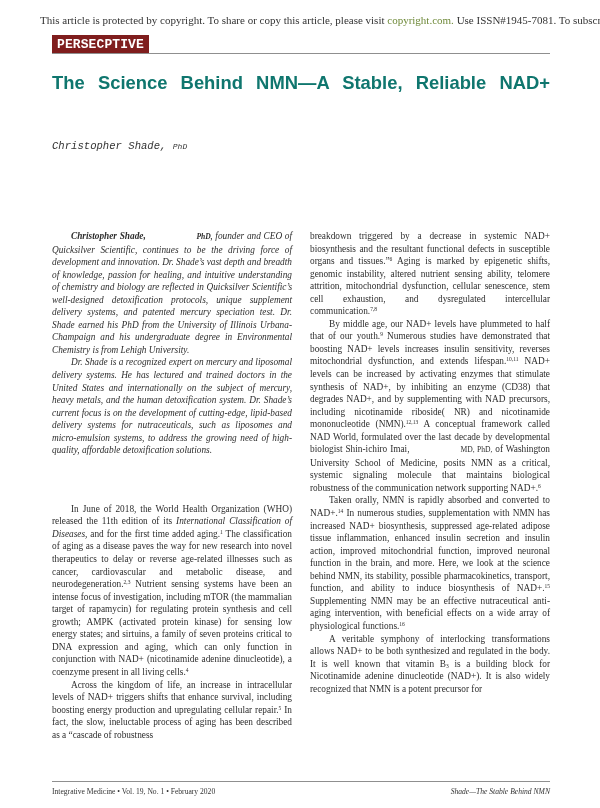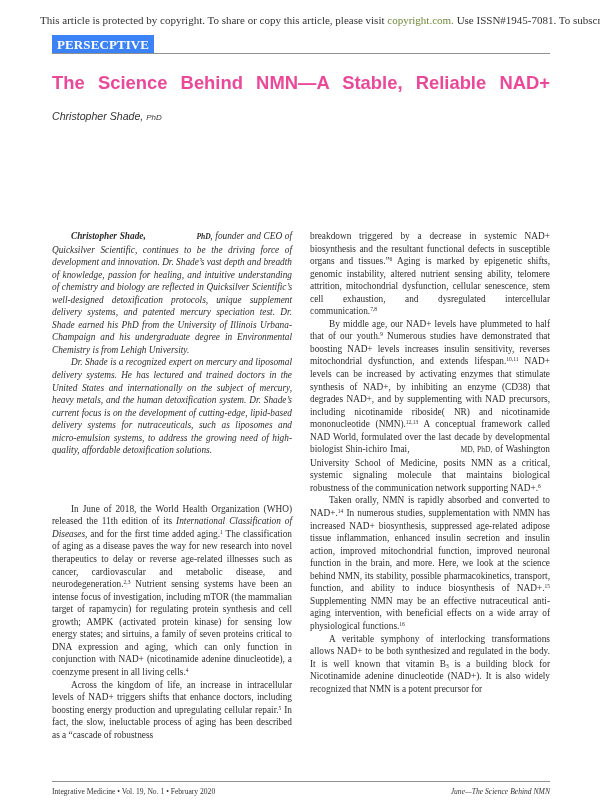--- a/index.html
+++ b/index.html
@@ -1,23 +1,23 @@
 <!DOCTYPE html>
 <html><head>
 <meta charset="utf-8">
 <style>
   html, body { margin: 0; padding: 0; background: #ffffff; }
   body { width: 600px; height: 808px; position: relative; overflow: hidden; color: #2a2a2a; }
   .notice { position: absolute; left: 40px; top: 14px; width: 500px; font-family: "Liberation Serif", serif; font-size: 11px; color: #333; white-space: nowrap; }
   .notice a { color: #6f8a3a; text-decoration: none; }
   .section-bar { position: absolute; left: 52px; top: 35px; width: 498px; height: 18px; border-bottom: 1.5px solid #8f8f8f; }
-  .section-label { position: absolute; left: 0; top: 0; height: 18px; padding: 0 5px; background: #3b82f6; color: #fff; font-family: Liberation Serif, serif; font-weight: bold; font-size: 13px; line-height: 19px; letter-spacing: 0.1px; }
-  .title { position: absolute; left: 52px; top: 70px; width: 498px; font-family: "Liberation Sans", sans-serif; font-weight: bold; font-size: 18.4px; line-height: 25px; color: #ec4899; text-align: justify; text-align-last: left; }
+  .section-label { position: absolute; left: 0; top: 0; height: 18px; padding: 0 5px; background: #7f1d1d; color: #fff; font-family: Liberation Mono, monospace; font-weight: bold; font-size: 13px; line-height: 19px; letter-spacing: 0.1px; }
+  .title { position: absolute; left: 52px; top: 70px; width: 498px; font-family: "Liberation Sans", sans-serif; font-weight: bold; font-size: 18.4px; line-height: 25px; color: #0f766e; text-align: justify; text-align-last: left; }
   .title .l1 { display: block; text-align: justify; text-align-last: justify; }
-  .byline { position: absolute; left: 52px; top: 110px; font-family: Liberation Sans, sans-serif; font-style: italic; font-size: 10.6px; color: #333; }
+  .byline { position: absolute; left: 52px; top: 140px; font-family: Liberation Mono, monospace; font-style: italic; font-size: 10.6px; color: #333; }
   .byline .cred { font-size: 8px; font-style: italic; }
   .col { position: absolute; width: 240px; font-family: "Liberation Serif", serif; font-size: 9.3px; line-height: 12.55px; text-align: justify; color: #2d2d2d; }
   .col p { margin: 0; text-indent: 19px; hyphens: none; }
   .col p.noindent { text-indent: 0; }
   .bio { font-style: italic; }
   .bio b { font-weight: bold; }
   .small-caps { font-size: 7.6px; margin-left: 48px; }
   sup { font-size: 5.5px; line-height: 0; vertical-align: 3px; }
   sub { font-size: 5.5px; line-height: 0; vertical-align: -1px; }
   .left { left: 52px; top: 230px; }
@@ -48,26 +48,26 @@
 <div class="byline">
   <span>Christopher Shade,</span>
   <span class="cred">PhD</span>
 </div>
 
 <div class="col left">
   <p class="bio"><b>Christopher Shade,</b> <b class="small-caps">PhD,</b><span> founder and CEO of Quicksilver Scientific, continues to be the driving force of development and innovation. Dr. Shade’s vast depth and breadth of knowledge, passion for healing, and intuitive understanding of chemistry and biology are reflected in Quicksilver Scientific’s well-designed detoxification protocols, unique supplement delivery systems, and patented mercury speciation test. Dr. Shade earned his PhD from the University of Illinois Urbana-Champaign and his undergraduate degree in Environmental Chemistry is from Lehigh University.</span></p>
   <p class="bio">Dr. Shade is a recognized expert on mercury and liposomal delivery systems. He has lectured and trained doctors in the United States and internationally on the subject of mercury, heavy metals, and the human detoxification system. Dr. Shade’s current focus is on the development of cutting-edge, lipid-based delivery systems for nutraceuticals, such as liposomes and micro-emulsion systems, to address the growing need of high-quality, affordable detoxification solutions.</p>
   <div class="gap"></div>
   <p><span>In June of 2018, the World Health Organization (WHO) released the 11th edition of its </span><i>International Classification of Diseases,</i><span> and for the first time added aging.</span><sup>1</sup><span> The classification of aging as a disease paves the way for new research into novel therapeutics to delay or reverse age-related illnesses such as cancer, cardiovascular and metabolic disease, and neurodegeneration.</span><sup>2,3</sup><span> Nutrient sensing systems have been an intense focus of investigation, including mTOR (the mammalian target of rapamycin) for regulating protein synthesis and cell growth; AMPK (activated protein kinase) for sensing low energy states; and sirtuins, a family of seven proteins critical to DNA expression and aging, which can only function in conjunction with NAD+ (nicotinamide adenine dinucleotide), a coenzyme present in all living cells.</span><sup>4</sup></p>
-  <p style="height:63px;overflow:hidden;"><span>Across the kingdom of life, an increase in intracellular levels of NAD+ triggers shifts that enhance doctors, including boosting energy production and upregulating cellular repair.</span><sup>5</sup><span> In fact, the slow, ineluctable process of aging has been described as a “cascade of robustness</span></p>
+  <p style="height:63px;overflow:hidden;"><span>Across the kingdom of life, an increase in intracellular levels of NAD+ triggers shifts that enhance survival, including boosting energy production and upregulating cellular repair.</span><sup>5</sup><span> In fact, the slow, ineluctable process of aging has been described as a “cascade of robustness</span></p>
 </div>
 
 <div class="col right">
   <p class="noindent"><span>breakdown triggered by a decrease in systemic NAD+ biosynthesis and the resultant functional defects in susceptible organs and tissues.”</span><sup>6</sup><span> Aging is marked by epigenetic shifts, genomic instability, altered nutrient sensing ability, telomere attrition, mitochondrial dysfunction, cellular senescence, stem cell exhaustion, and dysregulated intercellular communication.</span><sup>7,8</sup></p>
   <p><span>By middle age, our NAD+ levels have plummeted to half that of our youth.</span><sup>9</sup><span> Numerous studies have demonstrated that boosting NAD+ levels increases insulin sensitivity, reverses mitochondrial dysfunction, and extends lifespan.</span><sup>10,11</sup><span> NAD+ levels can be increased by activating enzymes that stimulate synthesis of NAD+, by inhibiting an enzyme (CD38) that degrades NAD+, and by supplementing with NAD precursors, including nicotinamide riboside( NR) and nicotinamide mononucleotide (NMN).</span><sup>12,13</sup><span> A conceptual framework called NAD World, formulated over the last decade by developmental biologist Shin-ichiro Imai, </span><span class="small-caps">MD, PhD,</span><span> of Washington University School of Medicine, posits NMN as a critical, systemic signaling molecule that maintains biological robustness of the communication network supporting NAD+.</span><sup>6</sup></p>
   <p><span>Taken orally, NMN is rapidly absorbed and converted to NAD+.</span><sup>14</sup><span> In numerous studies, supplementation with NMN has increased NAD+ biosynthesis, suppressed age-related adipose tissue inflammation, enhanced insulin secretion and insulin action, improved mitochondrial function, improved neuronal function in the brain, and more. Here, we look at the science behind NMN, its stability, possible pharmacokinetics, transport, function, and ability to induce biosynthesis of NAD+.</span><sup>15</sup><span> Supplementing NMN may be an effective nutraceutical anti-aging intervention, with beneficial effects on a wide array of physiological functions.</span><sup>16</sup></p>
   <p><span>A veritable symphony of interlocking transformations allows NAD+ to be both synthesized and regulated in the body. It is well known that vitamin B</span><sub>3</sub><span> is a building block for Nicotinamide adenine dinucleotide (NAD+). It is also widely recognized that NMN is a potent precursor for</span></p>
 </div>
 
 <div class="footer-rule"></div>
 <div class="footer page">12</div>
 <div class="footer journal">Integrative Medicine • Vol. 19, No. 1 • February 2020</div>
-<div class="footer running">June—The Science Behind NMN</div>
+<div class="footer running">Shade—The Stable Behind NMN</div>
 
 </body></html>

